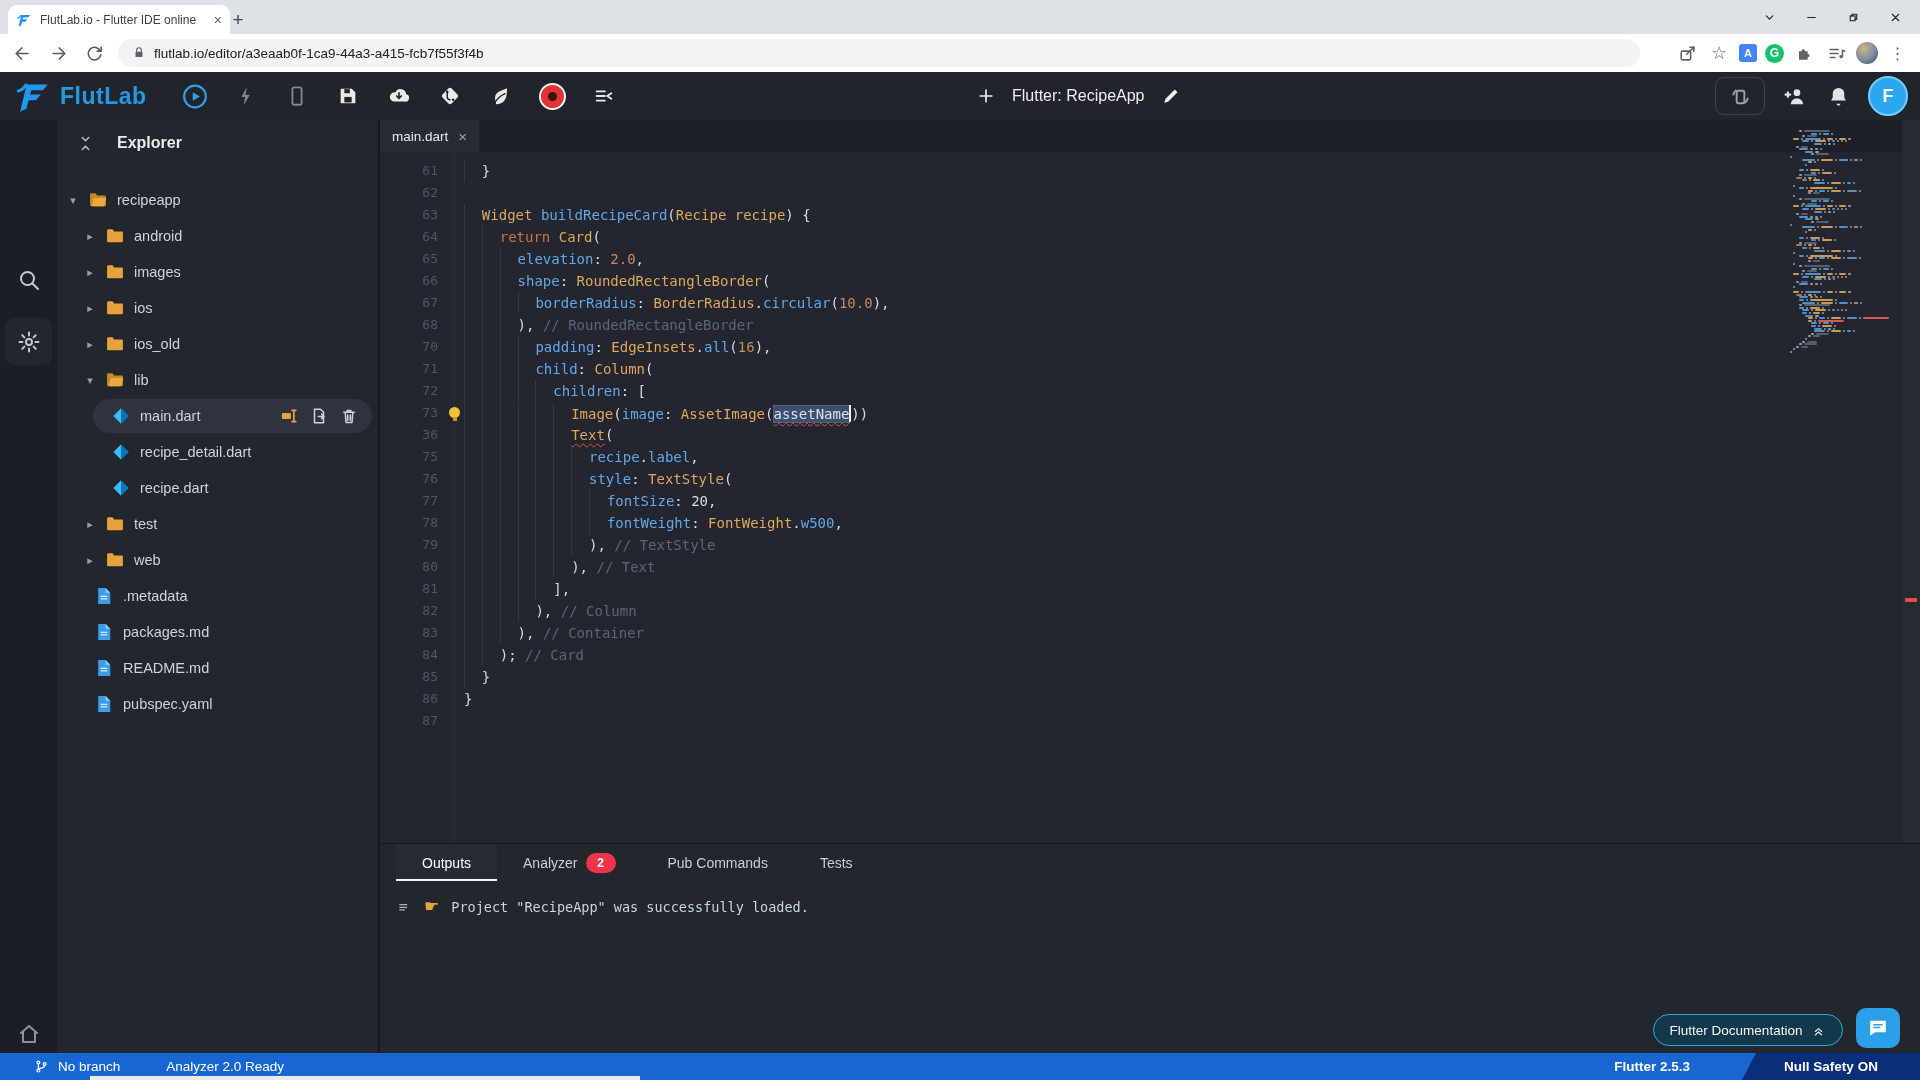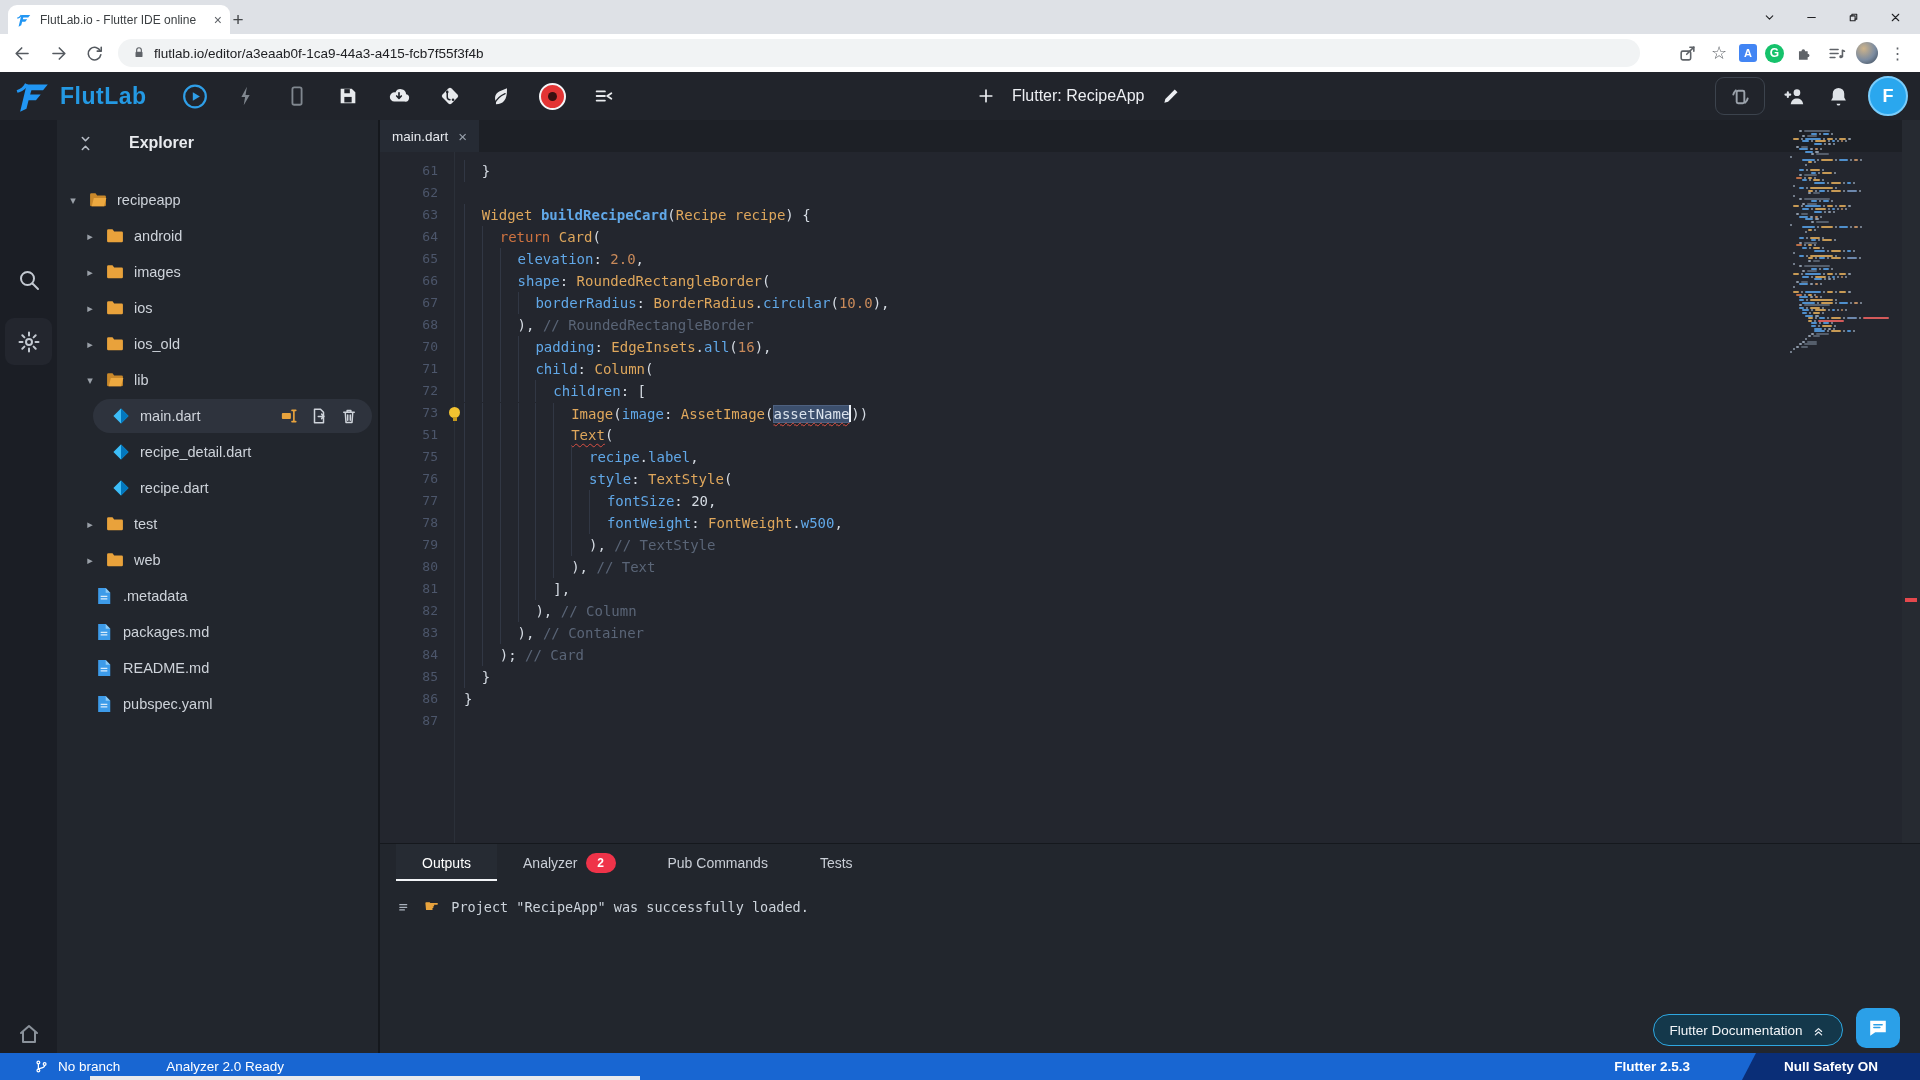--- a/index.html
+++ b/index.html
@@ -67,21 +67,21 @@
            display:flex;align-items:center;justify-content:center;color:#fff;font-size:18px;font-weight:600;}
 
   
   .rail{left:0;top:120px;width:57px;height:933px;background:#1b1e25;border-right:1px solid #13161b;}
   .rail .ic{position:absolute;left:15px;width:27px;height:27px;color:#c3c9d1;}
   .rail svg{width:24px;height:24px;}
   .gearbg{position:absolute;left:5px;top:198px;width:47px;height:47px;background:#23262e;border-radius:9px;}
 
   
   .explorer{left:57px;top:120px;width:321px;height:933px;background:#22262d;}
-  .exphead{left:18px;top:13px;gap:34px;}
+  .exphead{left:18px;top:13px;gap:22px;}
   .exphead .ic{width:20px;height:20px;color:#b7bdc6;}
   .exphead svg{width:19px;height:19px;}
   .exptitle{font-size:16px;font-weight:600;color:#e9ebef;}
   .tree{position:absolute;left:0;top:62px;width:321px;}
   .trow{display:flex;align-items:center;height:36px;gap:9px;color:#ced3da;font-size:14.5px;}
   .trow .chev{width:12px;color:#9aa0a8;font-size:11px;text-align:center;}
   .trow .ficon{width:20px;height:20px;}
   .trow .ficon svg{width:20px;height:20px;}
   .trow.sel{background:#2e333d;border-radius:18px;height:34px;margin:1px 6px 1px 36px;padding-left:18px;}
   .tract{margin-left:auto;display:flex;gap:11px;padding-right:14px;}
@@ -99,21 +99,21 @@
   .gutterline{position:absolute;left:74px;top:0;bottom:0;width:1px;background:#2b3039;}
   .lines{position:absolute;left:0;top:8px;width:100%;}
   .cline{position:relative;display:flex;height:22px;}
   .ln{width:58px;text-align:right;padding-right:10px;flex:none;
       font:13px/22px "DejaVu Sans Mono",monospace;color:#4c566b;}
   .glyph{width:16px;flex:none;position:relative;}
   .bulb{position:absolute;left:1px;top:5px;width:11px;height:11px;background:#f2c230;border-radius:50%;}
   .bulb::after{content:"";position:absolute;left:3.5px;top:10px;width:4px;height:4px;background:#c79a1e;}
   .codetext{font:14px/22px "DejaVu Sans Mono",monospace;white-space:pre;}
   .ig{display:inline-block;border-left:1px solid #313744;}
-  .tk-w{color:#d5dbe3;} .tk-t{color:#dfa75c;} .tk-p{color:#61a8e8;} .tk-f{color:#61a8e8;font-weight:bold;}
+  .tk-w{color:#d5dbe3;} .tk-t{color:#dfa75c;} .tk-p{color:#61a8e8;} .tk-f{color:#61a8e8;}
   .tk-k{color:#cf7340;} .tk-n{color:#c98a5a;} .tk-nw{color:#d5dbe3;} .tk-c{color:#5a6577;}
   .tk-sel{background:#3c4f6d;color:#dae2ec;box-shadow:0 0 0 1px #4e6180;
           text-decoration:underline wavy #d94f43 1px;text-underline-offset:3px;}
   .tk-terr{color:#dfa75c;text-decoration:underline wavy #d94f43 1px;text-underline-offset:3px;}
   .cur{display:inline-block;width:2px;height:17px;background:#eef2f8;transform:translateY(3px);}
   .vdivider{left:378px;top:120px;width:2px;height:933px;background:#15181d;}
   .minimap{left:1790px;top:130px;width:104px;height:560px;}
   .mrow{position:absolute;height:2px;display:flex;gap:2px;}
   .mseg{height:2px;border-radius:1px;}
   .sbtrack{left:1902px;top:120px;width:18px;height:723px;background:#262a31;}
@@ -633,21 +633,21 @@
           <span class="codetext"><span class="ig">&nbsp;&nbsp;</span><span class="ig">&nbsp;&nbsp;</span><span class="ig">&nbsp;&nbsp;</span><span class="ig">&nbsp;&nbsp;</span><span class="ig">&nbsp;&nbsp;</span><span class="tk-p">children</span><span class="tk-w">: [</span></span>
         </div>
         <div class="cline">
           <span class="ln">73</span>
           <span class="glyph">
             <span class="bulb"></span>
           </span>
           <span class="codetext"><span class="ig">&nbsp;&nbsp;</span><span class="ig">&nbsp;&nbsp;</span><span class="ig">&nbsp;&nbsp;</span><span class="ig">&nbsp;&nbsp;</span><span class="ig">&nbsp;&nbsp;</span><span class="ig">&nbsp;&nbsp;</span><span class="tk-t">Image</span><span class="tk-w">(</span><span class="tk-p">image</span><span class="tk-w">: </span><span class="tk-t">AssetImage</span><span class="tk-w">(</span><span class="tk-sel">assetName</span><span class="cur"></span><span class="tk-w">))</span></span>
         </div>
         <div class="cline">
-          <span class="ln">51</span>
+          <span class="ln">36</span>
           <span class="glyph"></span>
           <span class="codetext"><span class="ig">&nbsp;&nbsp;</span><span class="ig">&nbsp;&nbsp;</span><span class="ig">&nbsp;&nbsp;</span><span class="ig">&nbsp;&nbsp;</span><span class="ig">&nbsp;&nbsp;</span><span class="ig">&nbsp;&nbsp;</span><span class="tk-terr">Text</span><span class="tk-w">(</span></span>
         </div>
         <div class="cline">
           <span class="ln">75</span>
           <span class="glyph"></span>
           <span class="codetext"><span class="ig">&nbsp;&nbsp;</span><span class="ig">&nbsp;&nbsp;</span><span class="ig">&nbsp;&nbsp;</span><span class="ig">&nbsp;&nbsp;</span><span class="ig">&nbsp;&nbsp;</span><span class="ig">&nbsp;&nbsp;</span><span class="ig">&nbsp;&nbsp;</span><span class="tk-p">recipe</span><span class="tk-w">.</span><span class="tk-p">label</span><span class="tk-w">,</span></span>
         </div>
         <div class="cline">
           <span class="ln">76</span>

